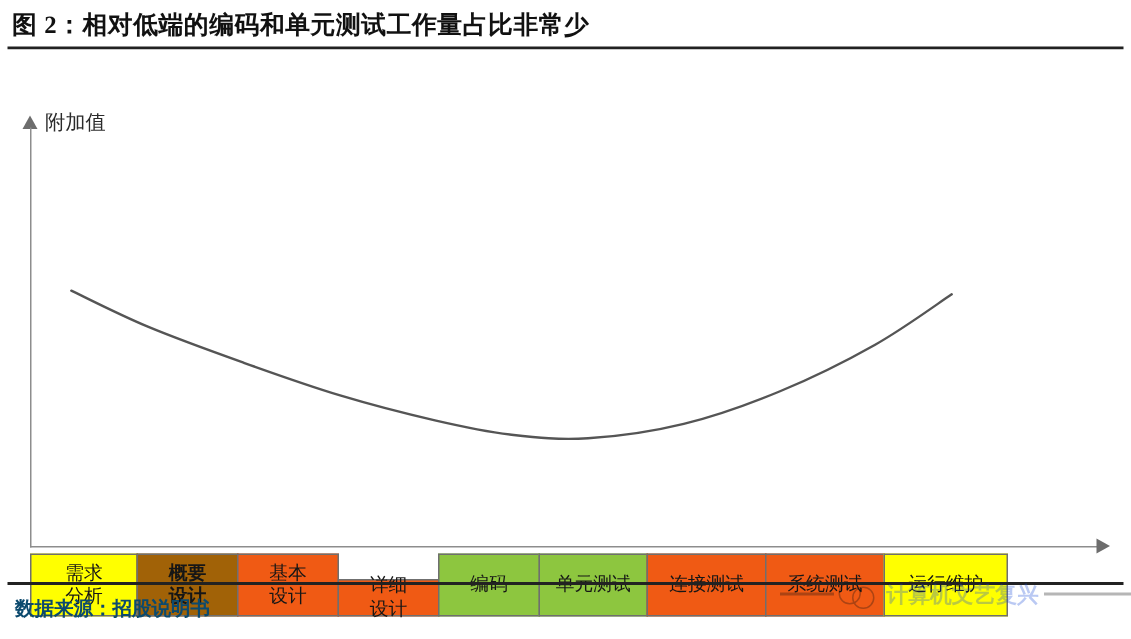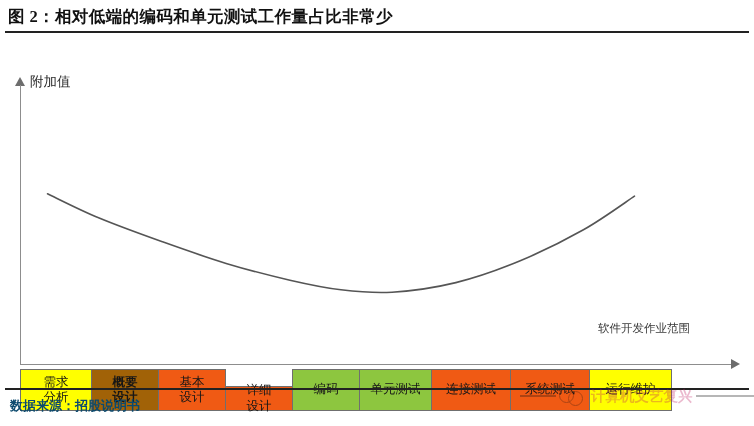--- a/index.html
+++ b/index.html
@@ -208,21 +208,21 @@
     border: 1.6px solid #111111;
     border-radius: 50%;
     background: transparent;
   }
   #watermark .wm-logo .c1 { left: 1px; top: 3px; width: 13px; height: 13px; }
   #watermark .wm-logo .c2 { left: 10px; top: 6px; width: 13px; height: 13px; }
   #watermark .wm-text {
     font-family: "Liberation Serif", "DejaVu Serif", serif;
     font-size: 14.5px;
     font-weight: bold;
-    color: #be185d;
+    color: #1d4ed8;
     white-space: nowrap;
     padding: 0 3px;
   }
   #watermark .wm-rule-right {
     flex: 1 1 auto;
     height: 1.6px;
     background: #111111;
   }
 </style>
 </head>
@@ -232,21 +232,20 @@
 <div id="title-rule"></div>
 
 <div id="chart-area">
 
   <div id="y-axis-arrow"></div>
   <div id="y-axis-line"></div>
   <div id="y-axis-label">附加值</div>
 
   <div id="x-axis-line"></div>
   <div id="x-axis-arrow"></div>
-  <div id="x-axis-label">软件开发作业范围</div>
 
 
   <svg id="smile-curve" viewBox="0 0 754 352" preserveAspectRatio="none">
     <path id="curve-path" fill="none" stroke="#555555" stroke-width="1.6" stroke-linecap="round" d="M 47.52 160.80 C 56.03 164.80, 79.42 176.80, 98.56 184.80 C 117.70 192.80, 141.09 201.20, 162.36 208.80 C 183.63 216.40, 204.89 224.00, 226.16 230.40 C 247.43 236.80, 270.82 242.80, 289.96 247.20 C 309.10 251.60, 323.99 254.80, 341.00 256.80 C 358.01 258.80, 372.90 260.40, 392.04 259.20 C 411.18 258.00, 434.57 254.80, 455.84 249.60 C 477.11 244.40, 498.37 236.80, 519.64 228.00 C 540.91 219.20, 564.30 207.60, 583.44 196.80 C 602.58 186.00, 625.97 168.80, 634.48 163.20"></path>
   </svg>
 
   <div id="stage-bar">
       <div class="stage-cell" style="background: rgb(255, 255, 0); width: 72px;">需求
 分析</div>
       <div class="stage-cell" style="background: #a16207; width: 68px; font-weight: bold;">概要

